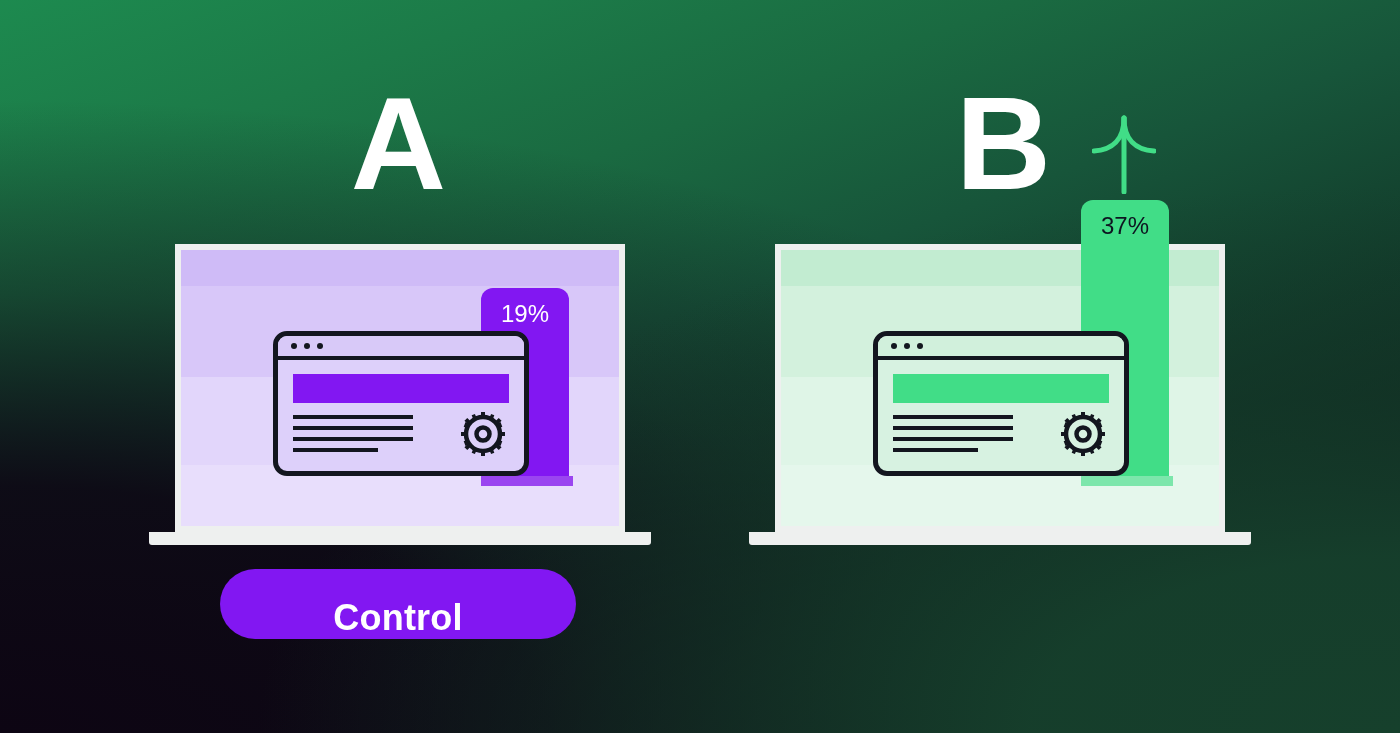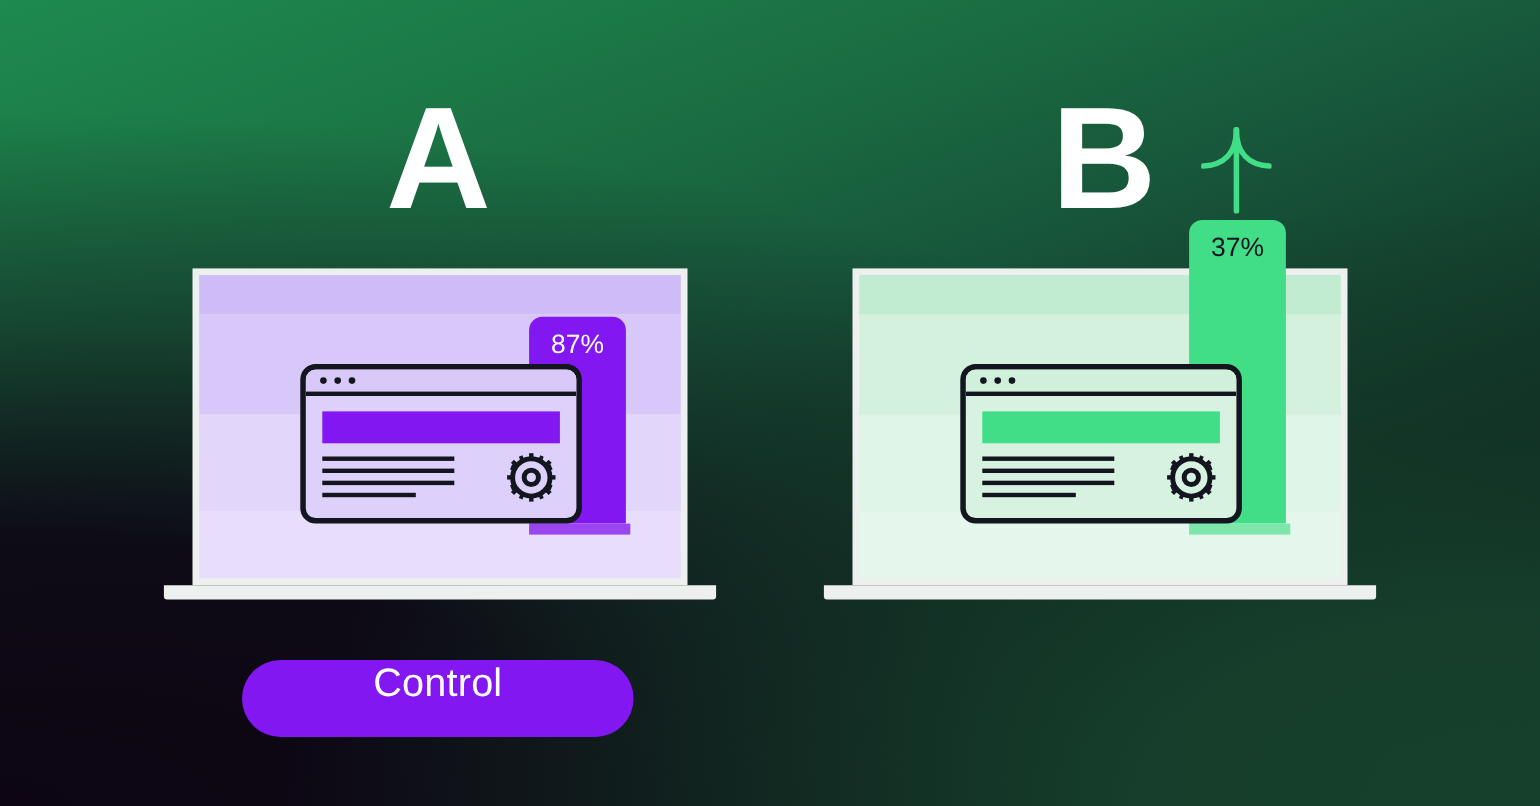--- a/index.html
+++ b/index.html
@@ -146,29 +146,29 @@
   .line { height: 4px; background: #13161f; margin-bottom: 7px; }
   .line.w1 { width: 120px; }
   .line.w2 { width: 120px; }
   .line.w3 { width: 120px; }
   .line.w4 { width: 85px; }
   .gear { position: absolute; right: 18px; bottom: 14px; }
 
   
   .pill {
     position: absolute;
-    top: 600px;
+    top: 569px;
     width: 356px;
     height: 70px;
     border-radius: 35px;
     display: flex;
-    align-items: flex-start;
+    align-items: flex-end;
     justify-content: center;
     font-size: 36px;
-    font-weight: 400;
+    font-weight: 700;
     letter-spacing: 0.2px;
   }
   .pill-a { left: 220px; }
   .pill-b { left: 819px; }
 </style>
 </head>
 <body>
 
 <div class="stage">
 
@@ -182,21 +182,21 @@
         <div class="band band2" style="background:#d8c7f9"></div>
         <div class="band band3" style="background:#e2d6fb"></div>
         <div class="band band4" style="background:#e8defc"></div>
       </div>
     </div>
     <div class="laptop-base"></div>
   </div>
 
   <div class="bar bar-a" style="background:#8217f2">
     <div class="bar-foot" style="background:#9a45f0"></div>
-    <div class="bar-label" style="color:#ffffff">87%</div>
+    <div class="bar-label" style="color:#ffffff">19%</div>
   </div>
 
   <div class="browser browser-a" style="background:#ddd0fa">
     <div class="browser-bar" style="background:#d8c9f8">
       <span class="dot"></span>
       <span class="dot"></span>
       <span class="dot"></span>
     </div>
     <div class="browser-body">
       <div class="hero-bar" style="background:#8217f2"></div>

